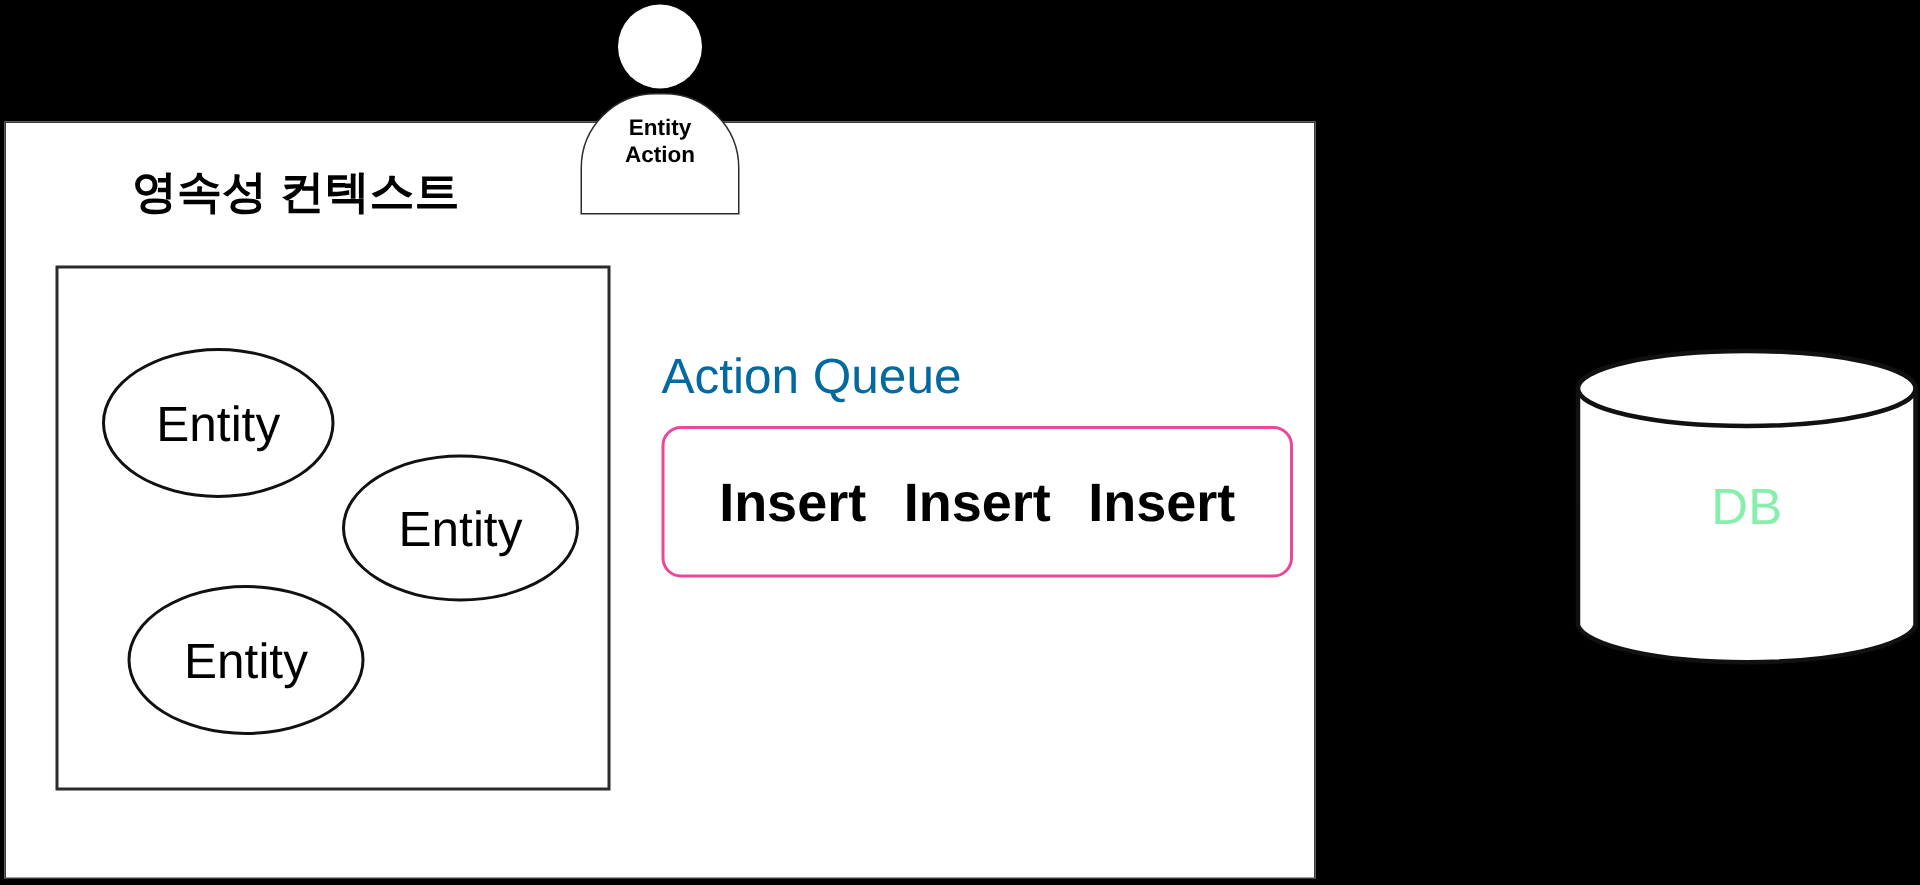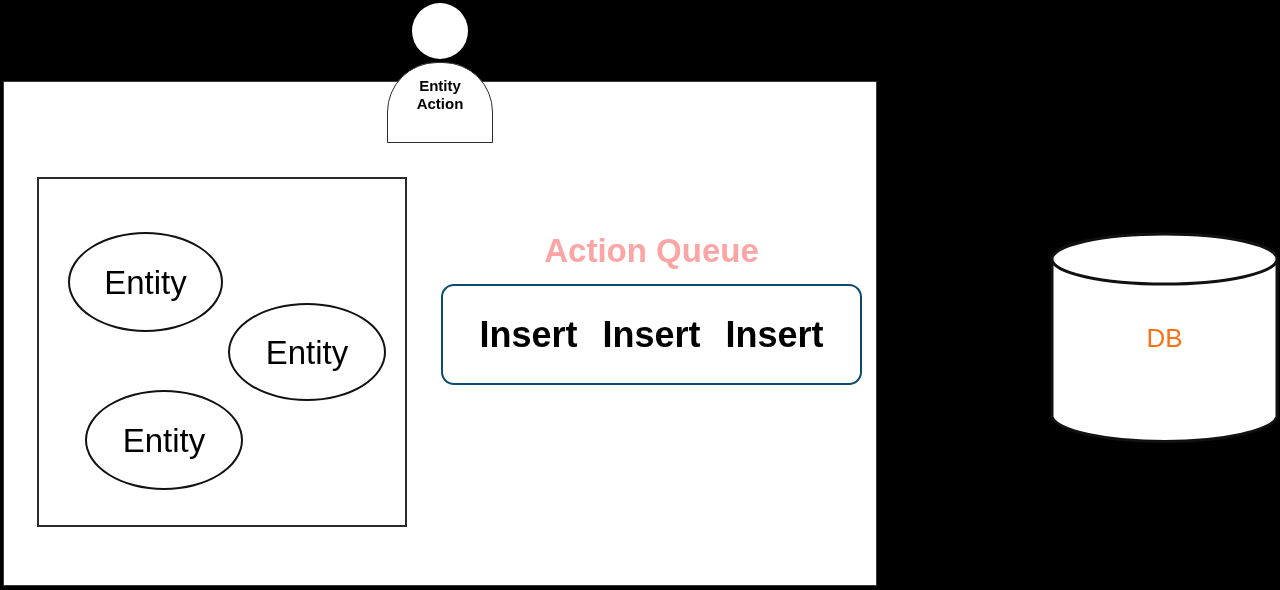--- a/index.html
+++ b/index.html
@@ -107,34 +107,33 @@
     line-height: 1.18;
     white-space: nowrap;
   }
 
   
   .queue-title {
     position: absolute;
     left: 441px;
     top: 234px;
     width: 421px;
-    text-align: center;
     font-size: 33px;
-    font-weight: bold;
-    color: #fca5a5;
+    font-weight: normal;
+    color: #0369a1;
     line-height: 1;
   }
   .queue-box {
     position: absolute;
     left: 441px;
     top: 284px;
     width: 421px;
     height: 101px;
     background: #ffffff;
-    border: 2px solid #0c4a6e;
+    border: 2px solid #ec4899;
     border-radius: 13px;
     box-sizing: border-box;
     display: flex;
     align-items: center;
     justify-content: center;
     gap: 25px;
   }
   .queue-item {
     font-size: 36px;
     font-weight: bold;
@@ -154,33 +153,34 @@
   .db svg { display: block; width: 100%; height: 100%; }
   .db-label {
     position: absolute;
     left: 0;
     top: 0;
     width: 229px;
     height: 212px;
     display: flex;
     align-items: center;
     justify-content: center;
-    font-size: 26px;
-    color: #f97316;
+    font-size: 34px;
+    color: #86efac;
     line-height: 1;
     pointer-events: none;
   }
 </style>
 </head>
 <body>
 
 <div id="canvas">
 
   <div class="panel"></div>
 
+  <div class="panel-title">영속성 컨텍스트</div>
 
   <div class="entity-box"></div>
 
   <div class="entity entity-1">Entity</div>
   <div class="entity entity-2">Entity</div>
   <div class="entity entity-3">Entity</div>
 
   <div class="actor-head"></div>
   <div class="actor-body">
     <span class="actor-label">Entity</span>

